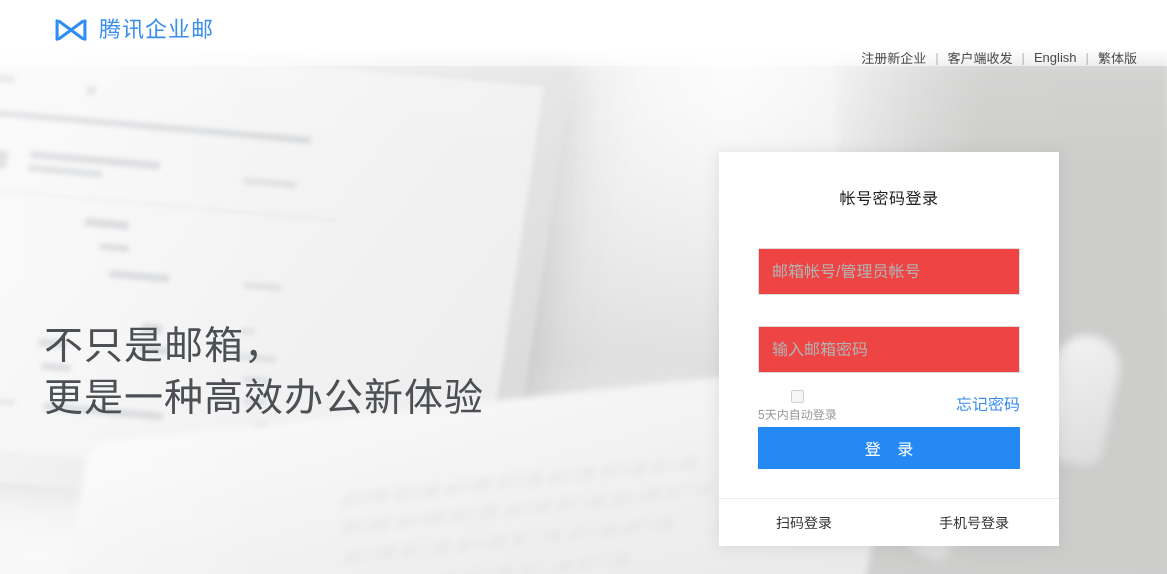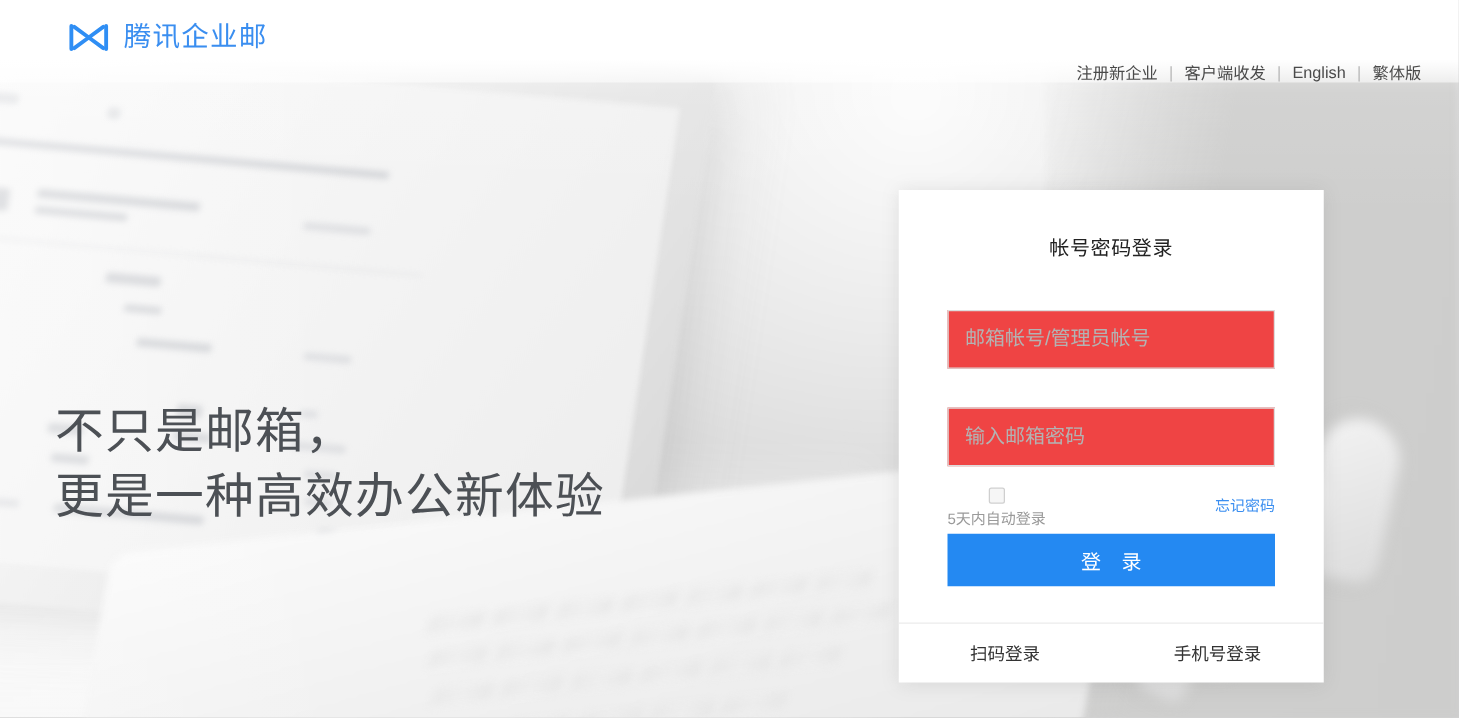--- a/index.html
+++ b/index.html
@@ -288,21 +288,21 @@
     border-radius: 2px;
     display: inline-block;
     flex: none;
   }
   .remember-label {
     font-size: 12px;
     color: #9a9a9a;
     line-height: 1;
   }
   .forgot {
-    font-size: 12px;
+    font-size: 16px;
     color: #3a8ef0;
     text-decoration: none;
     cursor: pointer;
     line-height: 1;
   }
 
   .login-button {
     margin-top: 13px;
     width: 100%;
     height: 42px;

